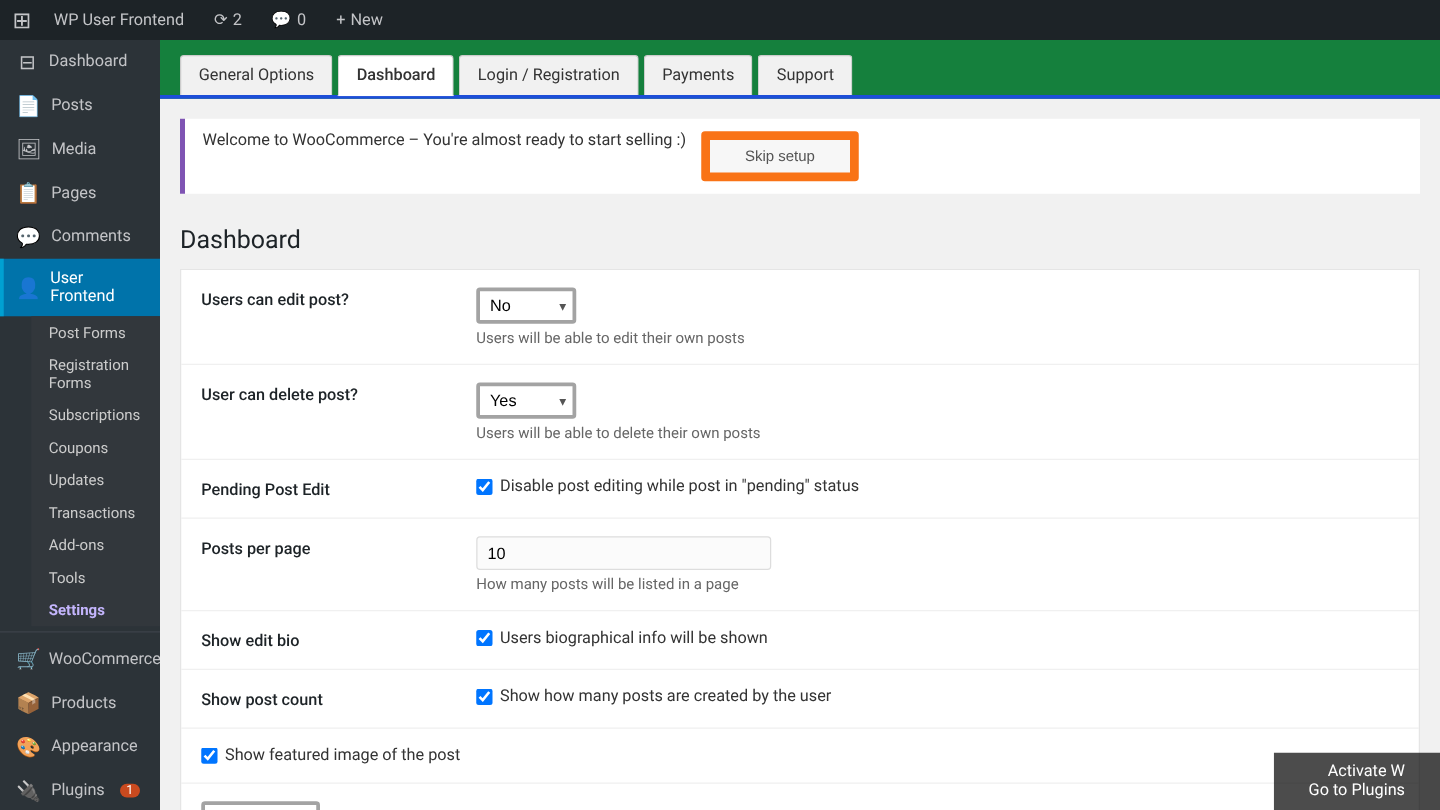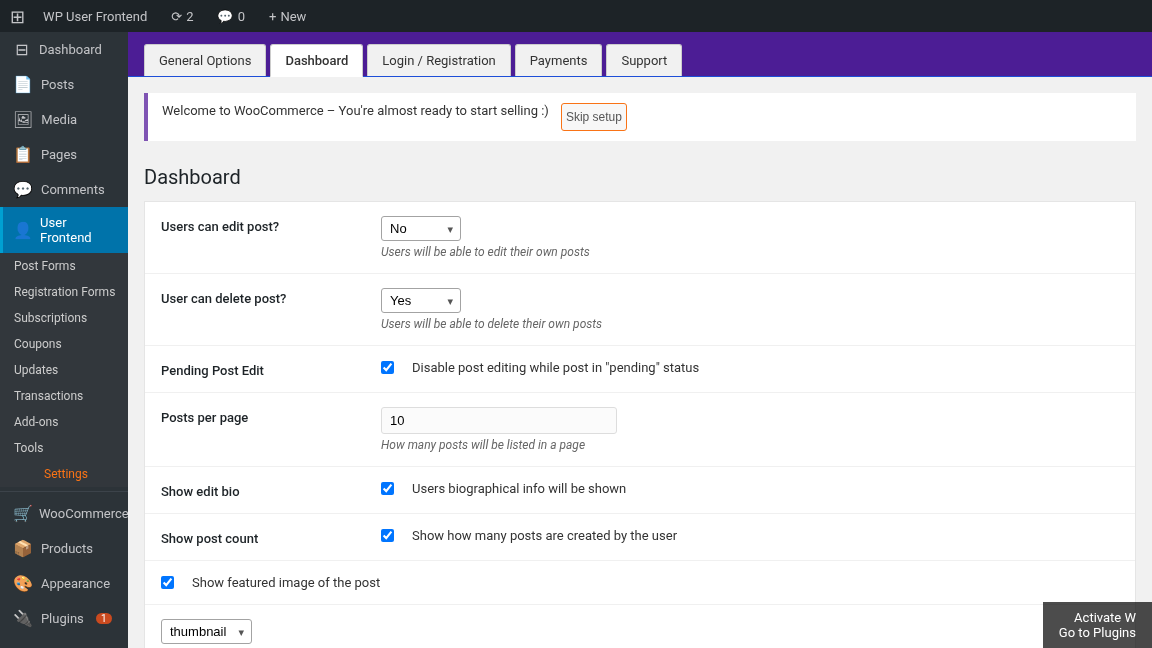--- a/index.html
+++ b/index.html
@@ -35,43 +35,43 @@
       align-items: center;
       gap: 8px;
       padding: 8px 10px;
       cursor: pointer;
       font-size: 13px;
       color: #c3c4c7;
       border-left: 3px solid transparent;
     }
     .sidebar-item.active-parent { background: #1d2327; color: #fff; }
     .sidebar-icon { font-size: 16px; min-width: 18px; text-align: center; }
-    .sidebar-sub { background: #32373c; }
+    .sidebar-sub { background: #32373c; margin-left: 25px; }
     .sidebar-sub-item {
       display: block;
       padding: 6px 10px 6px 14px;
       font-size: 12px;
       color: #ccc;
       cursor: pointer;
     }
     .sidebar-sub-item.active { color: #fff; font-weight: 600; }
     .sidebar-divider { border-top: 1px solid #3c434a; margin: 4px 0; }
 
     
     .content {
       flex: 1;
       overflow-y: auto;
       background: #f1f1f1;
       padding: 0;
     }
 
     
     .tabs-bar {
-      background: #4c1d95;
-      border-bottom: 1px solid #1d4ed8;
+      background: #15803d;
+      border-bottom: 3px solid #1d4ed8;
       padding: 12px 16px 0;
       display: flex;
       gap: 4px;
     }
     .tab {
       padding: 8px 14px;
       border: 1px solid #ccc;
       border-bottom: none;
       background: #f1f1f1;
       cursor: pointer;
@@ -97,22 +97,22 @@
       background: #7f54b3;
       color: #fff;
       border: none;
       padding: 6px 12px;
       border-radius: 3px;
       cursor: pointer;
       font-size: 12px;
     }
     .btn-skip {
       background: #f7f7f7;
-      border: 1px solid #f97316;
-      padding: 6px 4px;
+      border: 7px solid #f97316;
+      padding: 6px 28px;
       border-radius: 3px;
       cursor: pointer;
       font-size: 12px;
       color: #555;
     }
 
     
     .main-content { padding: 0 16px 16px; }
     .page-title { font-size: 20px; font-weight: 400; color: #1d2327; padding: 16px 0 12px; }
 
@@ -128,54 +128,54 @@
     .settings-row:last-child { border-bottom: none; }
     .settings-label {
       width: 200px;
       flex-shrink: 0;
       font-size: 13px;
       color: #1d2327;
       font-weight: 500;
       padding-top: 3px;
     }
     .settings-control { flex: 1; }
-    .settings-desc { font-size: 12px; color: #666; margin-top: 4px; font-style: italic; }
+    .settings-desc { font-size: 12px; color: #666; margin-top: 4px; }
     .control-select {
-      border: 1px solid #a3a3a3;
+      border: 3px solid #a3a3a3;
       padding: 4px 24px 4px 8px;
       border-radius: 3px;
       background: #fff;
       font-size: 13px;
       appearance: none;
       -webkit-appearance: none;
       cursor: pointer;
       min-width: 80px;
       position: relative;
     }
     .select-wrap { position: relative; display: inline-block; }
     .select-wrap::after { content: "▾"; position: absolute; right: 8px; top: 50%; transform: translateY(-50%); pointer-events: none; font-size: 11px; color: #555; }
     .control-input {
       border: 1px solid #ddd;
       padding: 5px 8px;
       border-radius: 3px;
       font-size: 13px;
       width: 236px;
       background: #fbfbfb;
     }
-    .control-checkbox { display: flex; align-items: center; gap: 18px; }
+    .control-checkbox { display: flex; align-items: center; gap: 6px; }
     .control-checkbox input[type="checkbox"] { cursor: pointer; }
 
     
     .activate-watermark {
       position: fixed;
       bottom: 0;
       right: 0;
       background: rgba(0,0,0,0.7);
       color: #fff;
-      padding: 8px 16px;
+      padding: 8px 28px;
       font-size: 13px;
       text-align: right;
     }
 
     .plugins-badge { background: #ca4a1f; color: #fff; border-radius: 10px; padding: 0 5px; font-size: 10px; min-width: 16px; text-align: center; display: inline-block; margin-left: 4px; }
   </style>
 </head>
 <body>
 
 <div class="admin-bar">
@@ -226,21 +226,21 @@
     </div>
     <div class="sidebar-sub">
       <div class="sidebar-sub-item">Post Forms</div>
       <div class="sidebar-sub-item">Registration Forms</div>
       <div class="sidebar-sub-item">Subscriptions</div>
       <div class="sidebar-sub-item">Coupons</div>
       <div class="sidebar-sub-item">Updates</div>
       <div class="sidebar-sub-item">Transactions</div>
       <div class="sidebar-sub-item">Add-ons</div>
       <div class="sidebar-sub-item">Tools</div>
-      <div class="sidebar-sub-item active" style="color:#f97316; font-weight:400;text-align:center;">Settings</div>
+      <div class="sidebar-sub-item active" style="color:#c4b5fd; font-weight:700;">Settings</div>
     </div>
     <div class="sidebar-divider"></div>
     <div class="sidebar-item">
       <span class="sidebar-icon">🛒</span>
       <span>WooCommerce</span>
     </div>
     <div class="sidebar-item">
       <span class="sidebar-icon">📦</span>
       <span>Products</span>
     </div>

